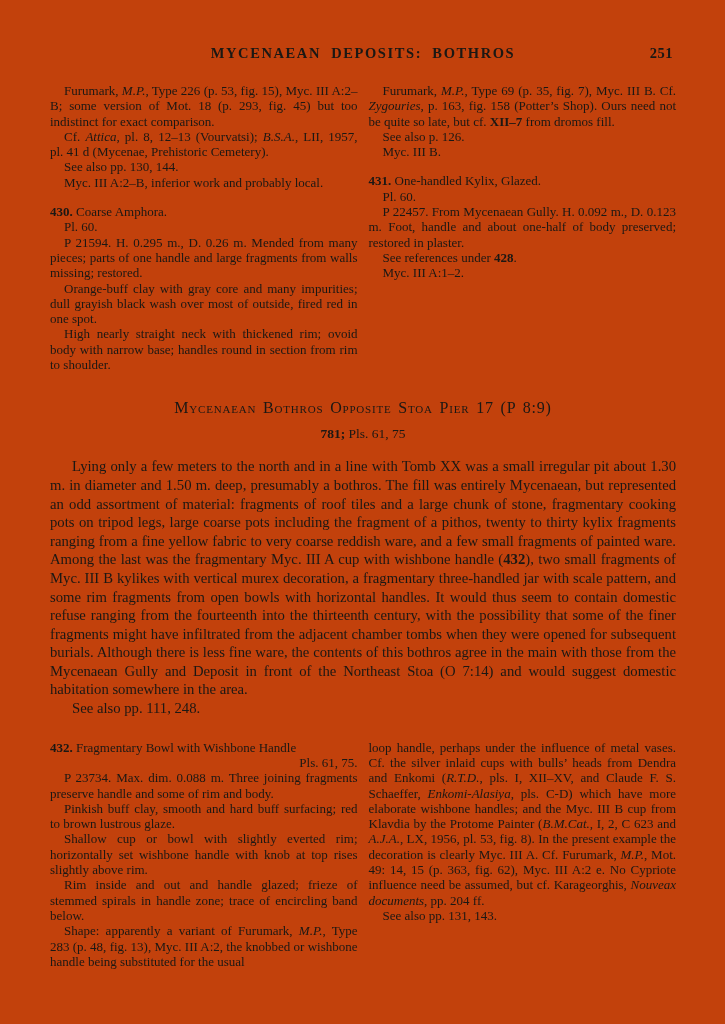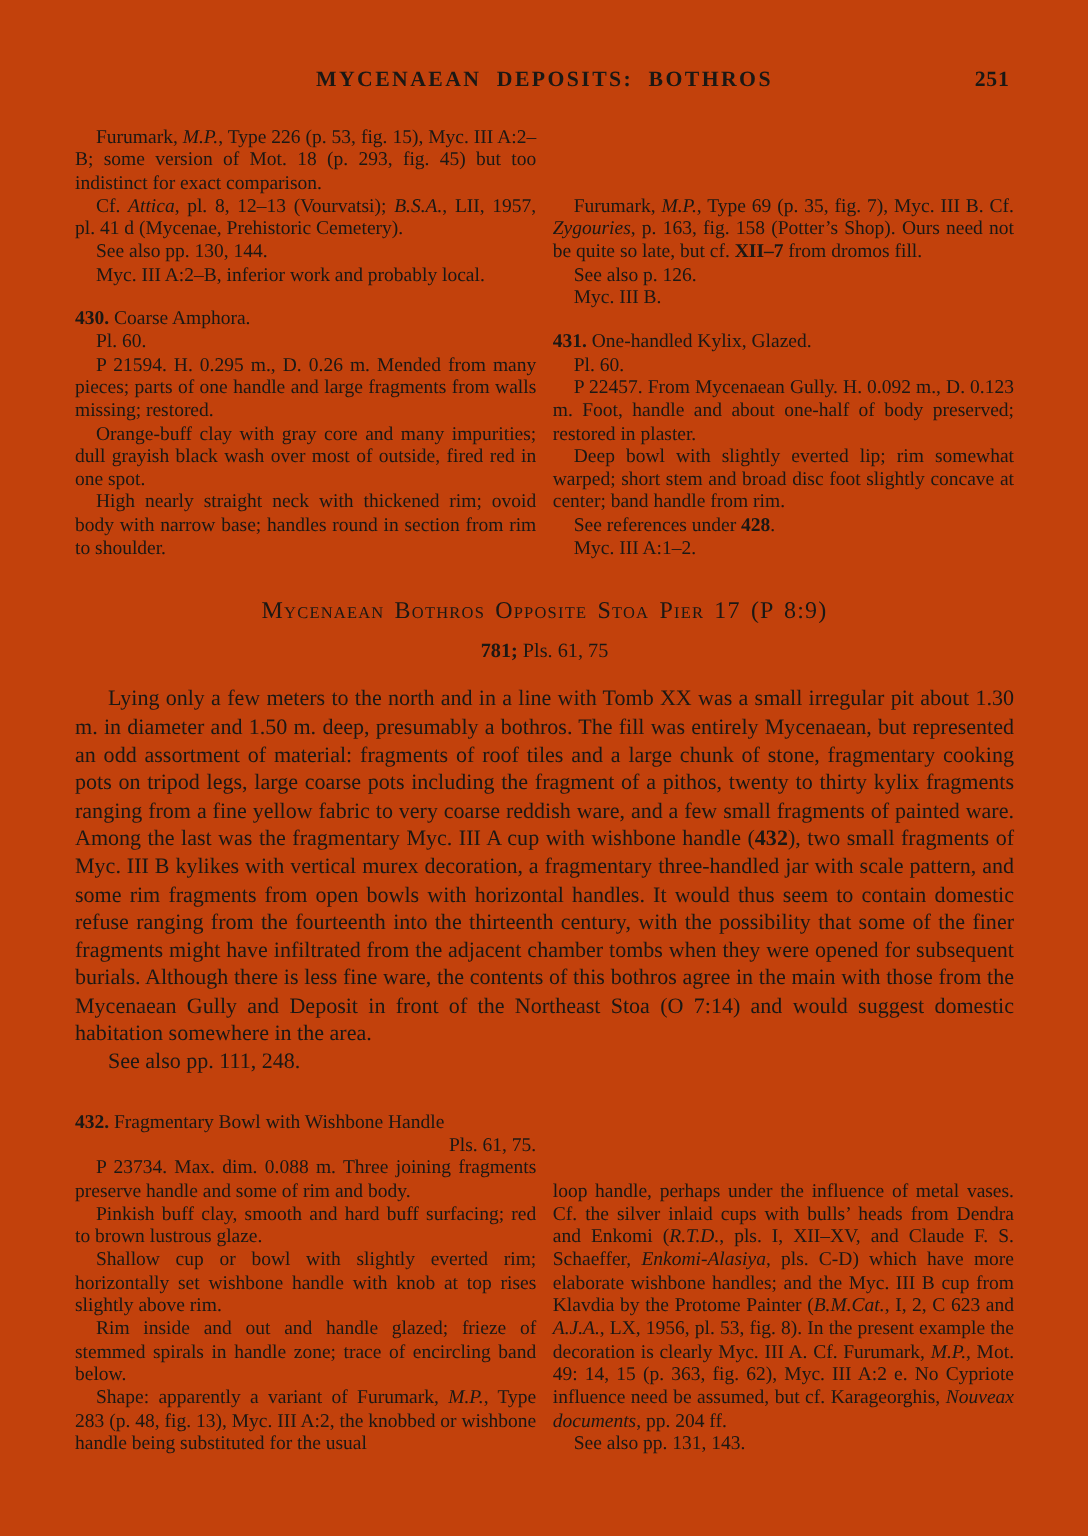--- a/index.html
+++ b/index.html
@@ -32,21 +32,20 @@
     position:absolute;
     right:3px;top:0;
     letter-spacing:0.5px;
     word-spacing:normal;
     font-weight:700;
   }
   
   .twocol{
     display:flex;
     gap:11px;
-    align-items:flex-end;
   }
   .col{flex:1 1 0;min-width:0;}
   
   .catalog{
     font-size:13px;
     line-height:15.3px;
     text-align:justify;
   }
   .catalog p{margin:0;text-indent:14px;}
   .catalog p.noindent{text-indent:0;}
@@ -118,21 +117,20 @@
       <p><span>See also p. 126.</span></p>
       <p><span>Myc. III B.</span></p>
 
       <div class="entry">
         <p class="entry-head">
           <span class="entry-title-group"><span class="b">431.</span><span> One-handled Kylix, Glazed.</span></span>
           <span>Pl. 60.</span>
         </p>
         <p><span>P 22457. From Mycenaean Gully. H. 0.092 m., D. 0.123 m. Foot, handle and about one-half of body preserved; restored in plaster.</span></p>
 
-        <p><span>Deep bowl with slightly everted lip; rim somewhat warped; short stem and broad disc foot slightly concave at center; band handle from rim.</span></p>
         <p><span>See references under </span><span class="b">428</span><span>.</span></p>
         <p><span>Myc. III A:1–2.</span></p>
       </div>
     </div>
   </div>
 
   <div class="section-head">
     <p class="section-title">Mycenaean Bothros Opposite Stoa Pier 17 (P 8:9)</p>
     <p class="section-sub"><span class="b">781;</span><span> Pls. 61, 75</span></p>
   </div>

